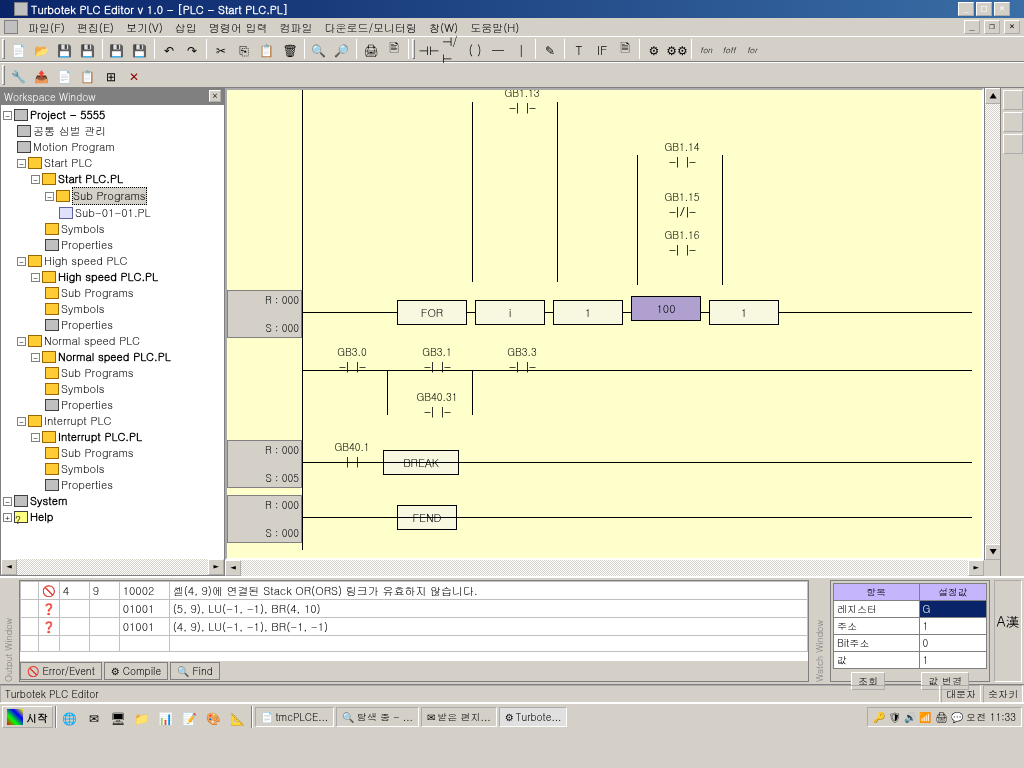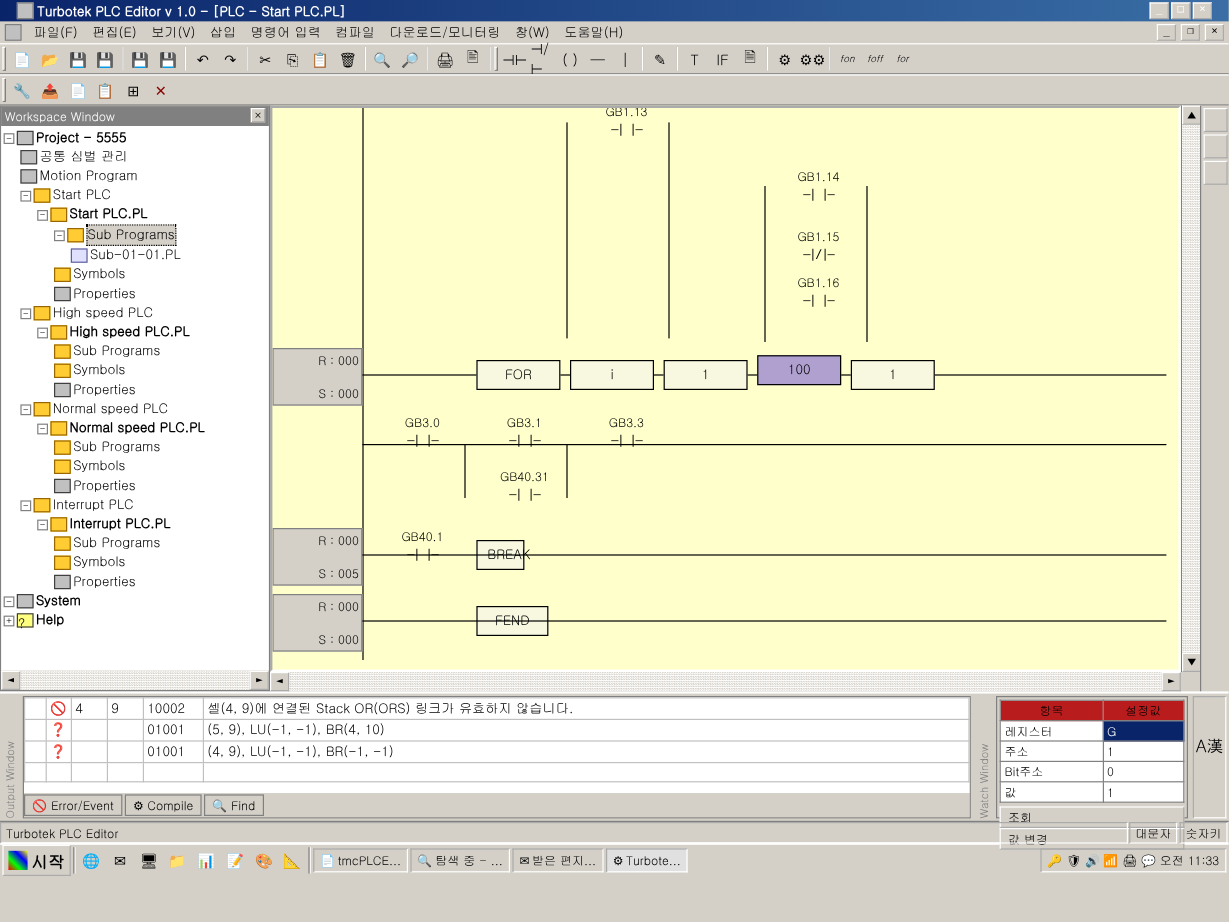--- a/index.html
+++ b/index.html
@@ -52,29 +52,29 @@
 .output-area { height:108px; background:#d4d0c8; display:flex; border-top:2px solid #fff;}
 .output-left { flex:1; display:flex; flex-direction:column; border:1px solid #808080; margin:2px;}
 .output-grid { flex:1; background:#fff; font-size:11px;}
 .output-grid table { width:100%; border-collapse:collapse;}
 .output-grid td { border:1px solid #c0c0c0; padding:1px 3px; height:16px;}
 .output-tabs { display:flex; background:#d4d0c8; height:20px; align-items:center;}
 .out-tab { border:1px solid #808080; padding:1px 6px; margin-right:2px; background:#d4d0c8; font-size:10px; display:flex; align-items:center; gap:3px;}
 .watch-area { width:160px; border:1px solid #808080; margin:2px; padding:2px; background:#d4d0c8;}
 .watch-table { width:100%; background:#fff; font-size:10px; border-collapse:collapse;}
 .watch-table td,.watch-table th { border:1px solid #808080; padding:1px 3px; height:14px;}
-.watch-table th { background:#b91c1c; font-weight:normal;}
+.watch-table th { background:#c4b5fd; font-weight:normal;}
 .watch-sel { background:#0a246a; color:#fff;}
-.watch-btns { display:flex; justify-content:space-around; margin-top:3px;flex-direction:column;}
+.watch-btns { display:flex; justify-content:space-around; margin-top:3px;}
 .watch-btn { border:1px outset #fff; padding:1px 6px; font-size:10px; background:#d4d0c8;}
 .status-area { display:flex; height:18px; background:#d4d0c8; border-top:1px solid #808080; align-items:flex-start; font-size:10px;}
 .status-cell { border:1px inset #fff; padding:1px 4px; margin:0 1px;}
 .status-main { flex:1; border:1px inset #fff; padding:1px 4px;}
 .taskbar { height:28px; background:linear-gradient(#d4d0c8,#d4d0c8); border-top:2px solid #fff; display:flex; align-items:center; padding:0 2px; gap:2px;}
-.start-btn { border:1px outset #fff; padding:2px 4px; display:flex; align-items:center; gap:3px; font-weight:bold; font-size:14px;}
+.start-btn { border:1px outset #fff; padding:2px 4px; display:flex; align-items:center; gap:3px; font-weight:bold; font-size:11px;}
 .task-btn { border:1px inset #fff; padding:2px 5px; font-size:10px; max-width:110px; overflow:hidden; white-space:nowrap; display:flex; align-items:center; gap:2px;}
 .task-btn.active { background:#e0e0e0;}
 .tray { border:1px inset #fff; padding:2px 5px; display:flex; align-items:center; gap:3px; margin-left:auto; font-size:10px;}
 .hline { position:absolute; border-top:1px solid #000; }
 .vline { position:absolute; border-left:1px solid #000; }
 .vscroll { width:16px; background:#d4d0c8; border-left:1px solid #808080; display:flex; flex-direction:column;}
 .hscroll-container { height:16px; background:#d4d0c8; display:flex;}
 .scroll-track { flex:1; background:repeating-conic-gradient(#d4d0c8 0 25%,#fff 0 50%) 0 0/2px 2px;}
 .rotate-label { writing-mode:vertical-lr; transform:rotate(180deg); font-size:9px; color:#808080; padding:2px;}
 </style>
@@ -324,21 +324,21 @@
         <div class="hline" style="left:75px;top:280px;width:670px"></div>
         <div class="contact" style="left:185px;top:300px"><span>GB40.31</span><br><span class="contact-sym">—| |—</span></div>
         <div class="vline" style="left:160px;top:280px;height:45px"></div>
         <div class="vline" style="left:245px;top:280px;height:45px"></div>
 
         <div class="rung-label" style="top:350px">
           <div>R : 000</div>
           <div style="margin-top:14px">S : 005</div>
         </div>
         <div class="contact" style="left:100px;top:350px"><span>GB40.1</span><br><span class="contact-sym">—| |—</span></div>
-        <div class="element-box" style="left:170px;top:360px;width:40px">BREAK</div>
+        <div class="element-box" style="left:156px;top:360px;width:76px">BREAK</div>
         <div class="hline" style="left:75px;top:372px;width:670px"></div>
 
         <div class="rung-label" style="top:405px">
           <div>R : 000</div>
           <div style="margin-top:14px">S : 000</div>
         </div>
         <div class="element-box" style="left:170px;top:415px;width:60px">FEND</div>
         <div class="hline" style="left:75px;top:427px;width:670px"></div>
       </div>
       <div class="vscroll">

